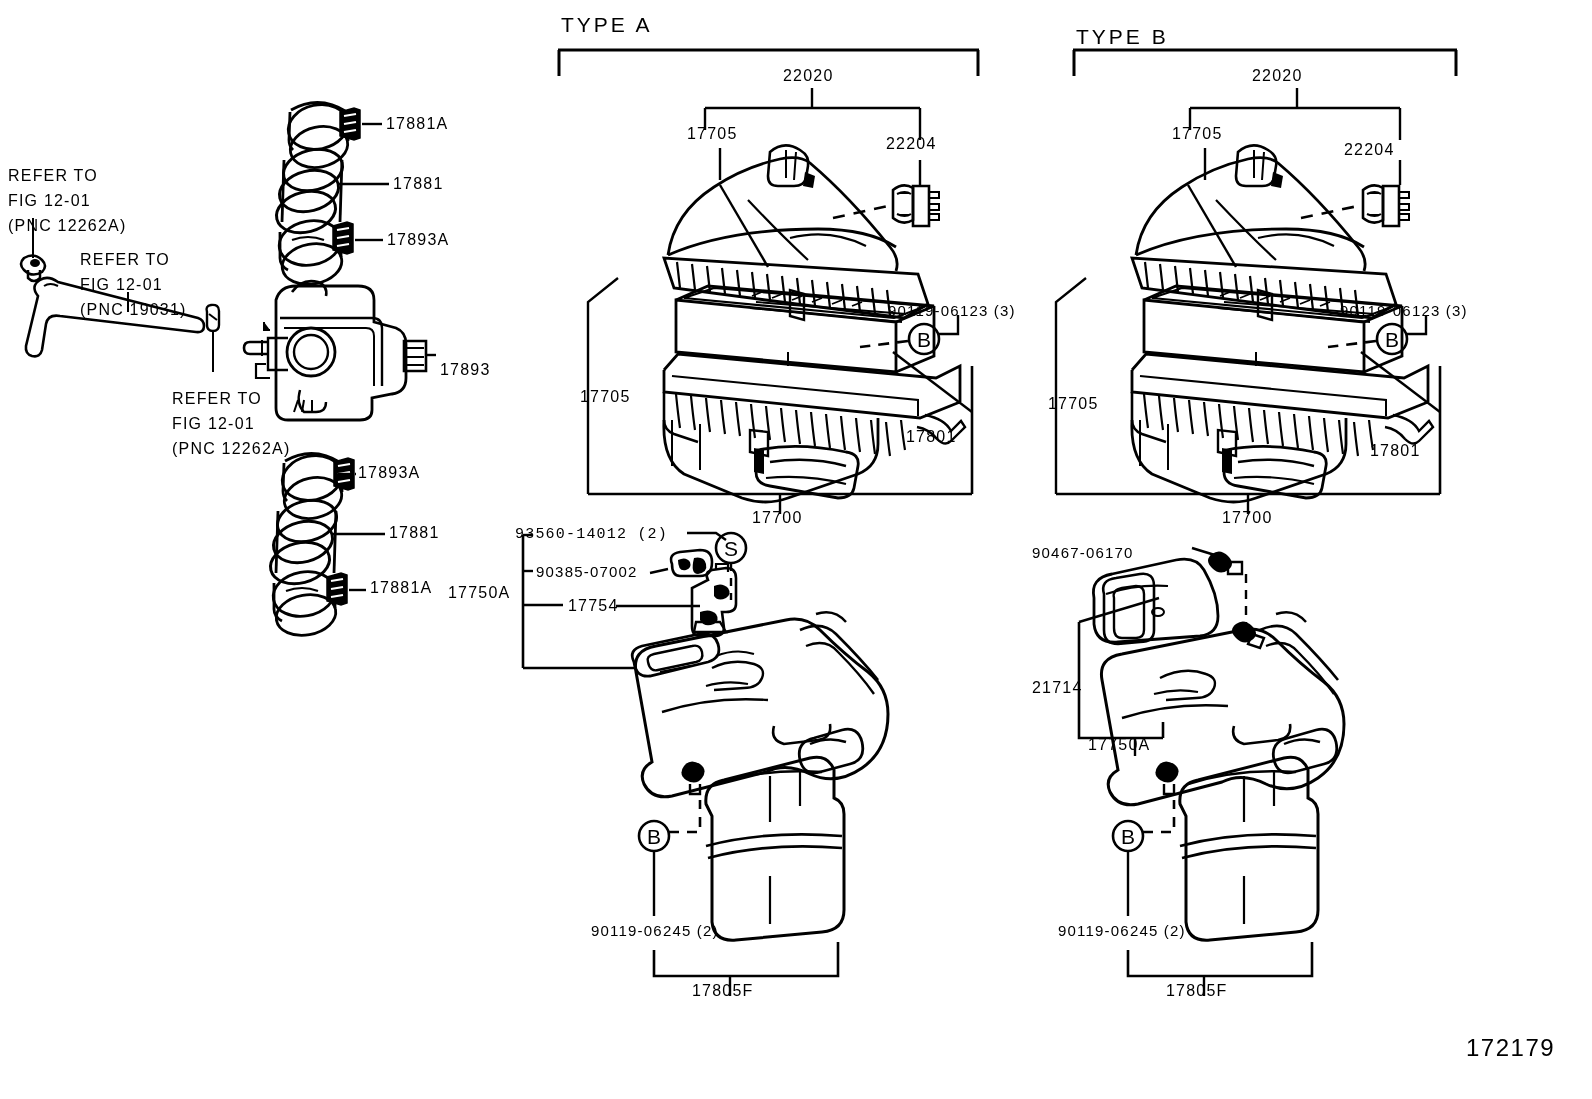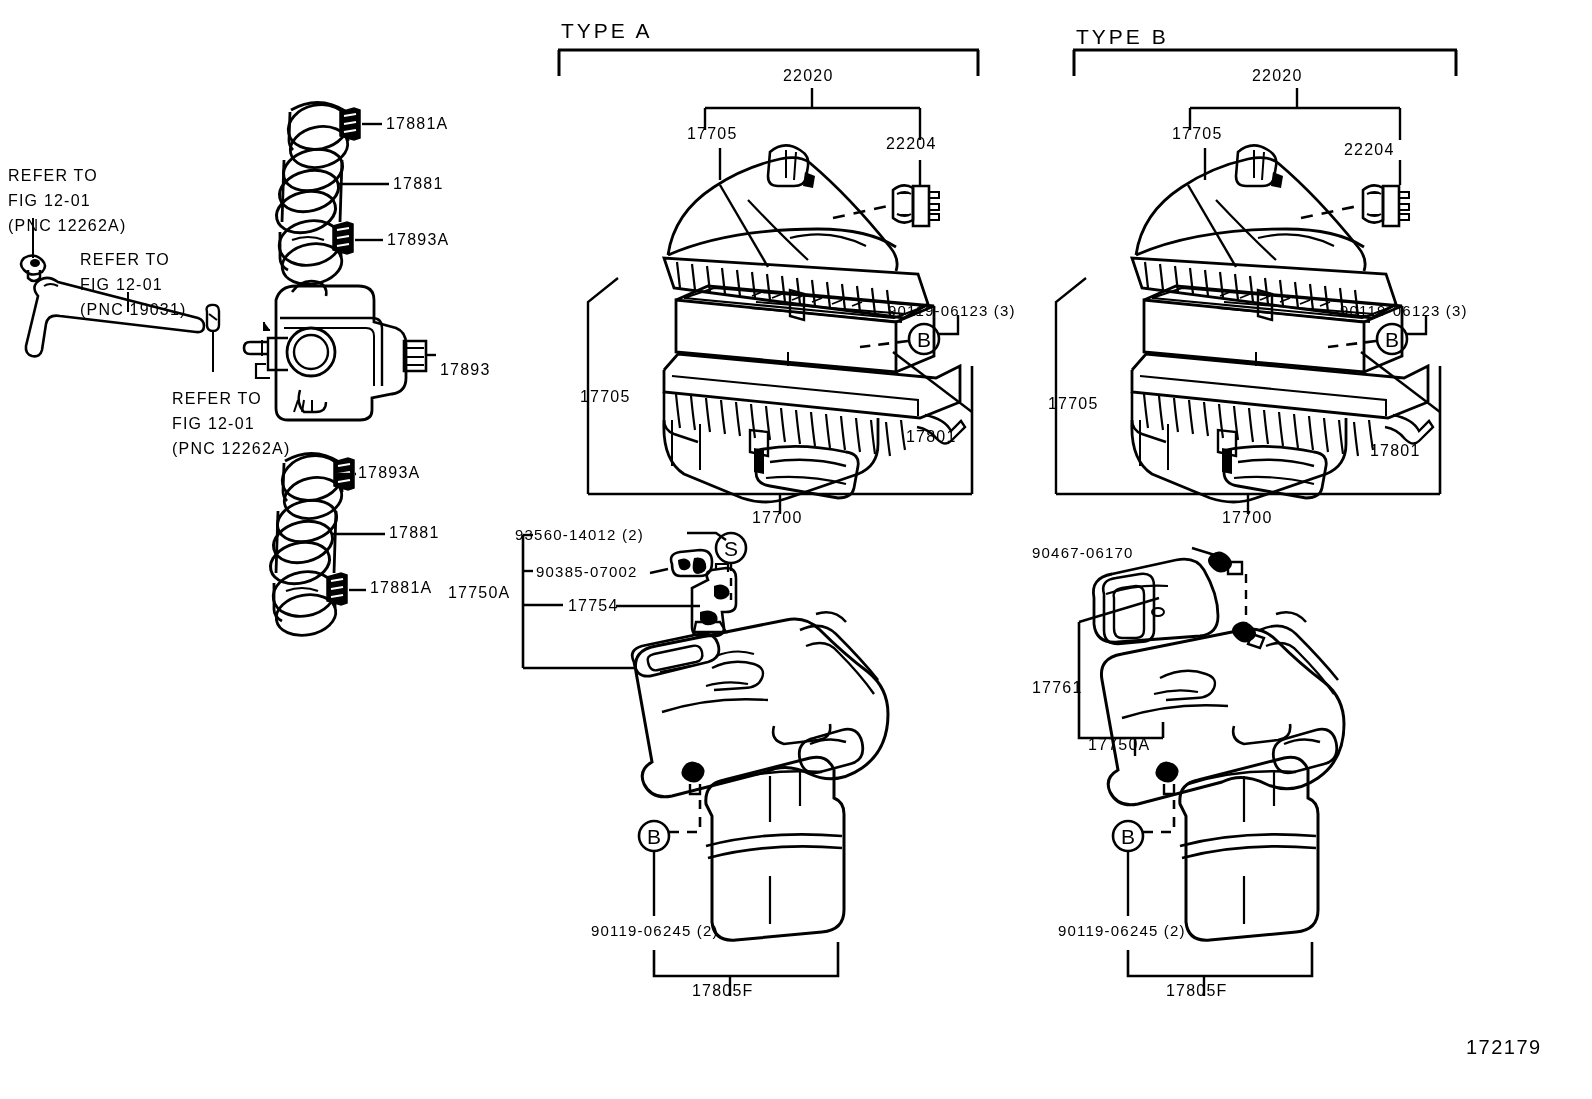--- a/index.html
+++ b/index.html
@@ -35,21 +35,21 @@
     font-weight: 400;
   }
   .lbl.type-head {
     font-size: 21px;
     letter-spacing: 3px;
   }
   .lbl.small {
     font-size: 15px;
   }
   .lbl.corner {
-    font-size: 20px;
+    font-size: 24px;
     letter-spacing: 1.5px;
   }
   .lbl.multi {
     line-height: 25px;
   }
 </style>
 </head>
 <body>
 
 <div id="page">
@@ -470,48 +470,48 @@
 <span>(PNC 12262A)</span></div>
 
   <div class="lbl" style="left:386px; top:110px;">17881A</div>
   <div class="lbl" style="left:393px; top:170px;">17881</div>
   <div class="lbl" style="left:387px; top:226px;">17893A</div>
   <div class="lbl" style="left:440px; top:340px;margin-top:16px;">17893</div>
   <div class="lbl" style="left:358px; top:459px;">17893A</div>
   <div class="lbl" style="left:389px; top:519px;">17881</div>
   <div class="lbl" style="left:370px; top:574px;">17881A</div>
 
-  <div class="lbl type-head" style="left:561px; top:11px;margin-top:6px;">TYPE A</div>
+  <div class="lbl type-head" style="left:561px; top:11px;">TYPE A</div>
   <div class="lbl" style="left:783px; top:62px;">22020</div>
   <div class="lbl" style="left:687px; top:120px;">17705</div>
   <div class="lbl" style="left:886px; top:130px;">22204</div>
   <div class="lbl" style="left:580px; top:383px;">17705</div>
   <div class="lbl small" style="left:888px; top:297px;">90119-06123 (3)</div>
   <div class="lbl" style="left:906px; top:423px;">17801</div>
   <div class="lbl" style="left:752px; top:504px;">17700</div>
 
-  <div class="lbl small" style="left:515px; top:521px;">93560-14012 (2)</div>
+  <div class="lbl small" style="left:515px; top:521px;font-family:Liberation Mono, monospace;">93560-14012 (2)</div>
   <div class="lbl small" style="left:536px; top:558px;">90385-07002</div>
   <div class="lbl" style="left:568px; top:592px;">17754</div>
   <div class="lbl" style="left:448px; top:579px;">17750A</div>
 
   <div class="lbl small" style="left:591px; top:917px;">90119-06245 (2)</div>
   <div class="lbl" style="left:692px; top:977px;">17805F</div>
 
   <div class="lbl type-head" style="left:1076px; top:23px;">TYPE B</div>
   <div class="lbl" style="left:1252px; top:62px;">22020</div>
   <div class="lbl" style="left:1172px; top:120px;">17705</div>
   <div class="lbl" style="left:1344px; top:136px;">22204</div>
   <div class="lbl" style="left:1048px; top:390px;">17705</div>
   <div class="lbl small" style="left:1340px; top:297px;">90119-06123 (3)</div>
   <div class="lbl" style="left:1370px; top:437px;">17801</div>
   <div class="lbl" style="left:1222px; top:504px;">17700</div>
 
   <div class="lbl small" style="left:1032px; top:539px;">90467-06170</div>
-  <div class="lbl" style="left:1032px; top:674px;">17761</div>
+  <div class="lbl" style="left:1032px; top:674px;">21714</div>
   <div class="lbl" style="left:1088px; top:731px;">17750A</div>
 
   <div class="lbl small" style="left:1058px; top:917px;">90119-06245 (2)</div>
   <div class="lbl" style="left:1166px; top:977px;">17805F</div>
 
   <div class="lbl corner" style="left:1466px; top:1034px;">172179</div>
 
 </div>
 
 </body></html>

